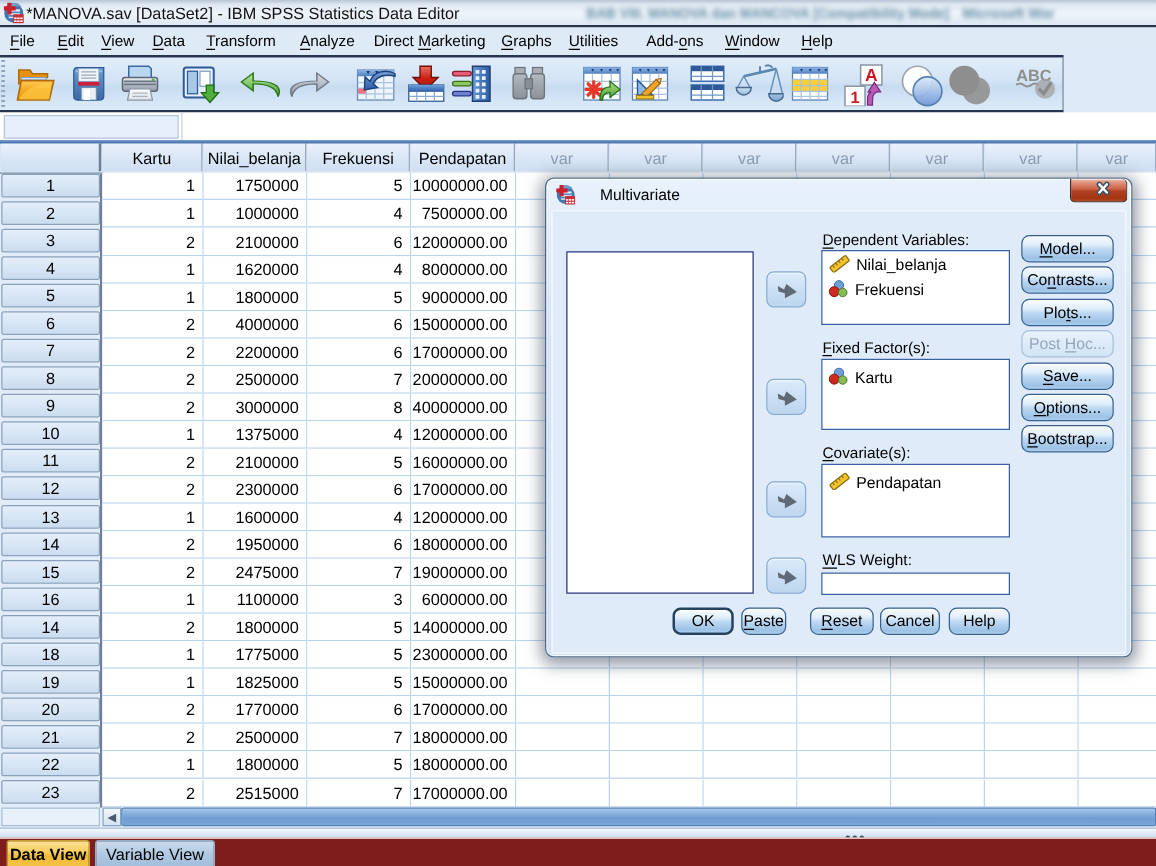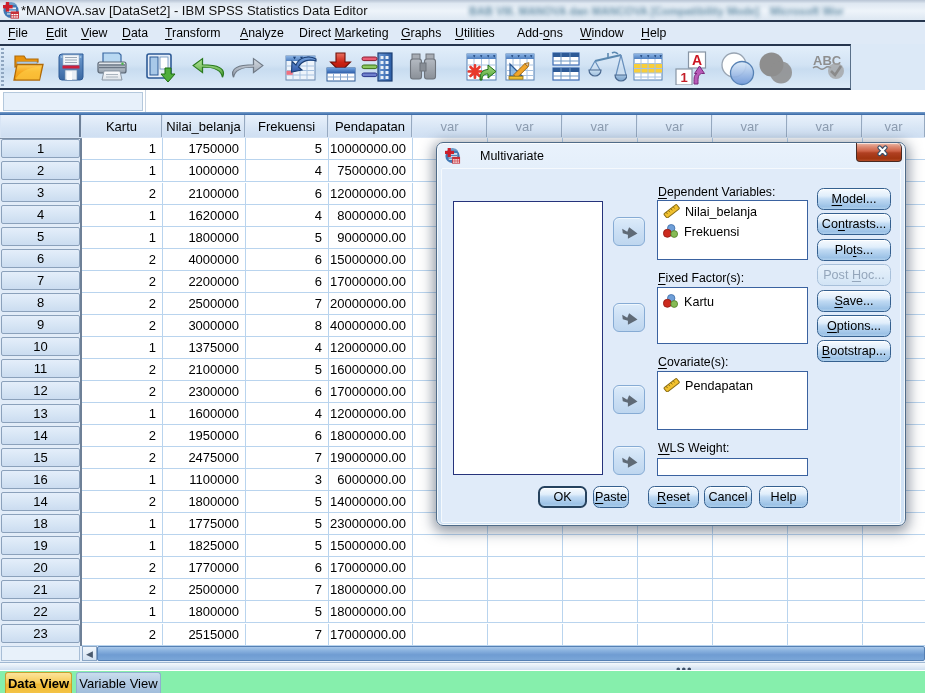--- a/index.html
+++ b/index.html
@@ -45,26 +45,26 @@
 
 #sbrow{left:0;top:645.5px;width:925px;height:16px;background:#e4eef9}
 #sbcorner{left:1px;top:0;width:79px;height:15px;background:#e8f1fa;border:1px solid #a8bed6}
 #sbbtn{left:82px;top:0;width:15px;height:15.5px;background:linear-gradient(180deg,#f2f7fc,#d3e2f2);
  border:1px solid #8aa5c4;color:#4a5a6e;font-size:9px;text-align:center;line-height:14px}
 #sbthumb{left:97px;top:0;width:828px;height:15.5px;border:1px solid #5580b4;border-radius:2px;
  background:linear-gradient(180deg,#a9c8ea 0%,#8db4e0 25%,#6f9cd2 60%,#7aa6d8 100%)}
 #splitter{left:0;top:661.5px;width:925px;height:8px;
  background:linear-gradient(180deg,#f4f9fd,#cfdff0);border-top:1px solid #a0b8d2}
 #dots{left:676px;top:-1px;color:#3c5068;font-size:13px;letter-spacing:1px}
-#tabbar{left:0;top:669.5px;width:925px;height:23.5px;background:#86efac;border-top:1px solid #fff}
+#tabbar{left:0;top:669.5px;width:925px;height:23.5px;background:#7f1d1d;border-top:1px solid #fff}
 #tab1{left:5px;top:1px;width:67px;height:22.5px;
  background:linear-gradient(180deg,#fce49c 0%,#f7cb58 45%,#f1ba33 55%,#f4c448 100%);
  border:1px solid #c8a02e;border-bottom:none;border-radius:3px 3px 0 0;
  font-size:13px;font-weight:bold;color:#000;text-align:center;line-height:22px}
-#tab2{left:76px;top:1px;width:85px;height:22.5px;
+#tab2{left:76px;top:1px;width:96px;height:22.5px;
  background:linear-gradient(180deg,#cadded 0%,#b0c9e2 50%,#a0bcda 100%);
  border:1px solid #8fafcf;border-bottom:none;border-radius:3px 3px 0 0;
  font-size:13px;color:#000;text-align:center;line-height:21px}
 
 #dlg{left:436px;top:142px;width:470px;height:384px;border-radius:7px;
  border:1px solid #4f6b88;
  background:linear-gradient(180deg,#e9f2fc 0%,#d4e4f5 30%,#cfe1f4 100%);
  box-shadow:0 3px 13px 3px rgba(40,55,80,0.5), inset 0 0 0 1px rgba(255,255,255,0.75)}
 #dlgtitle{left:43px;top:6px;font-size:12.5px;color:#000}
 #dlgico{left:8px;top:5px}

